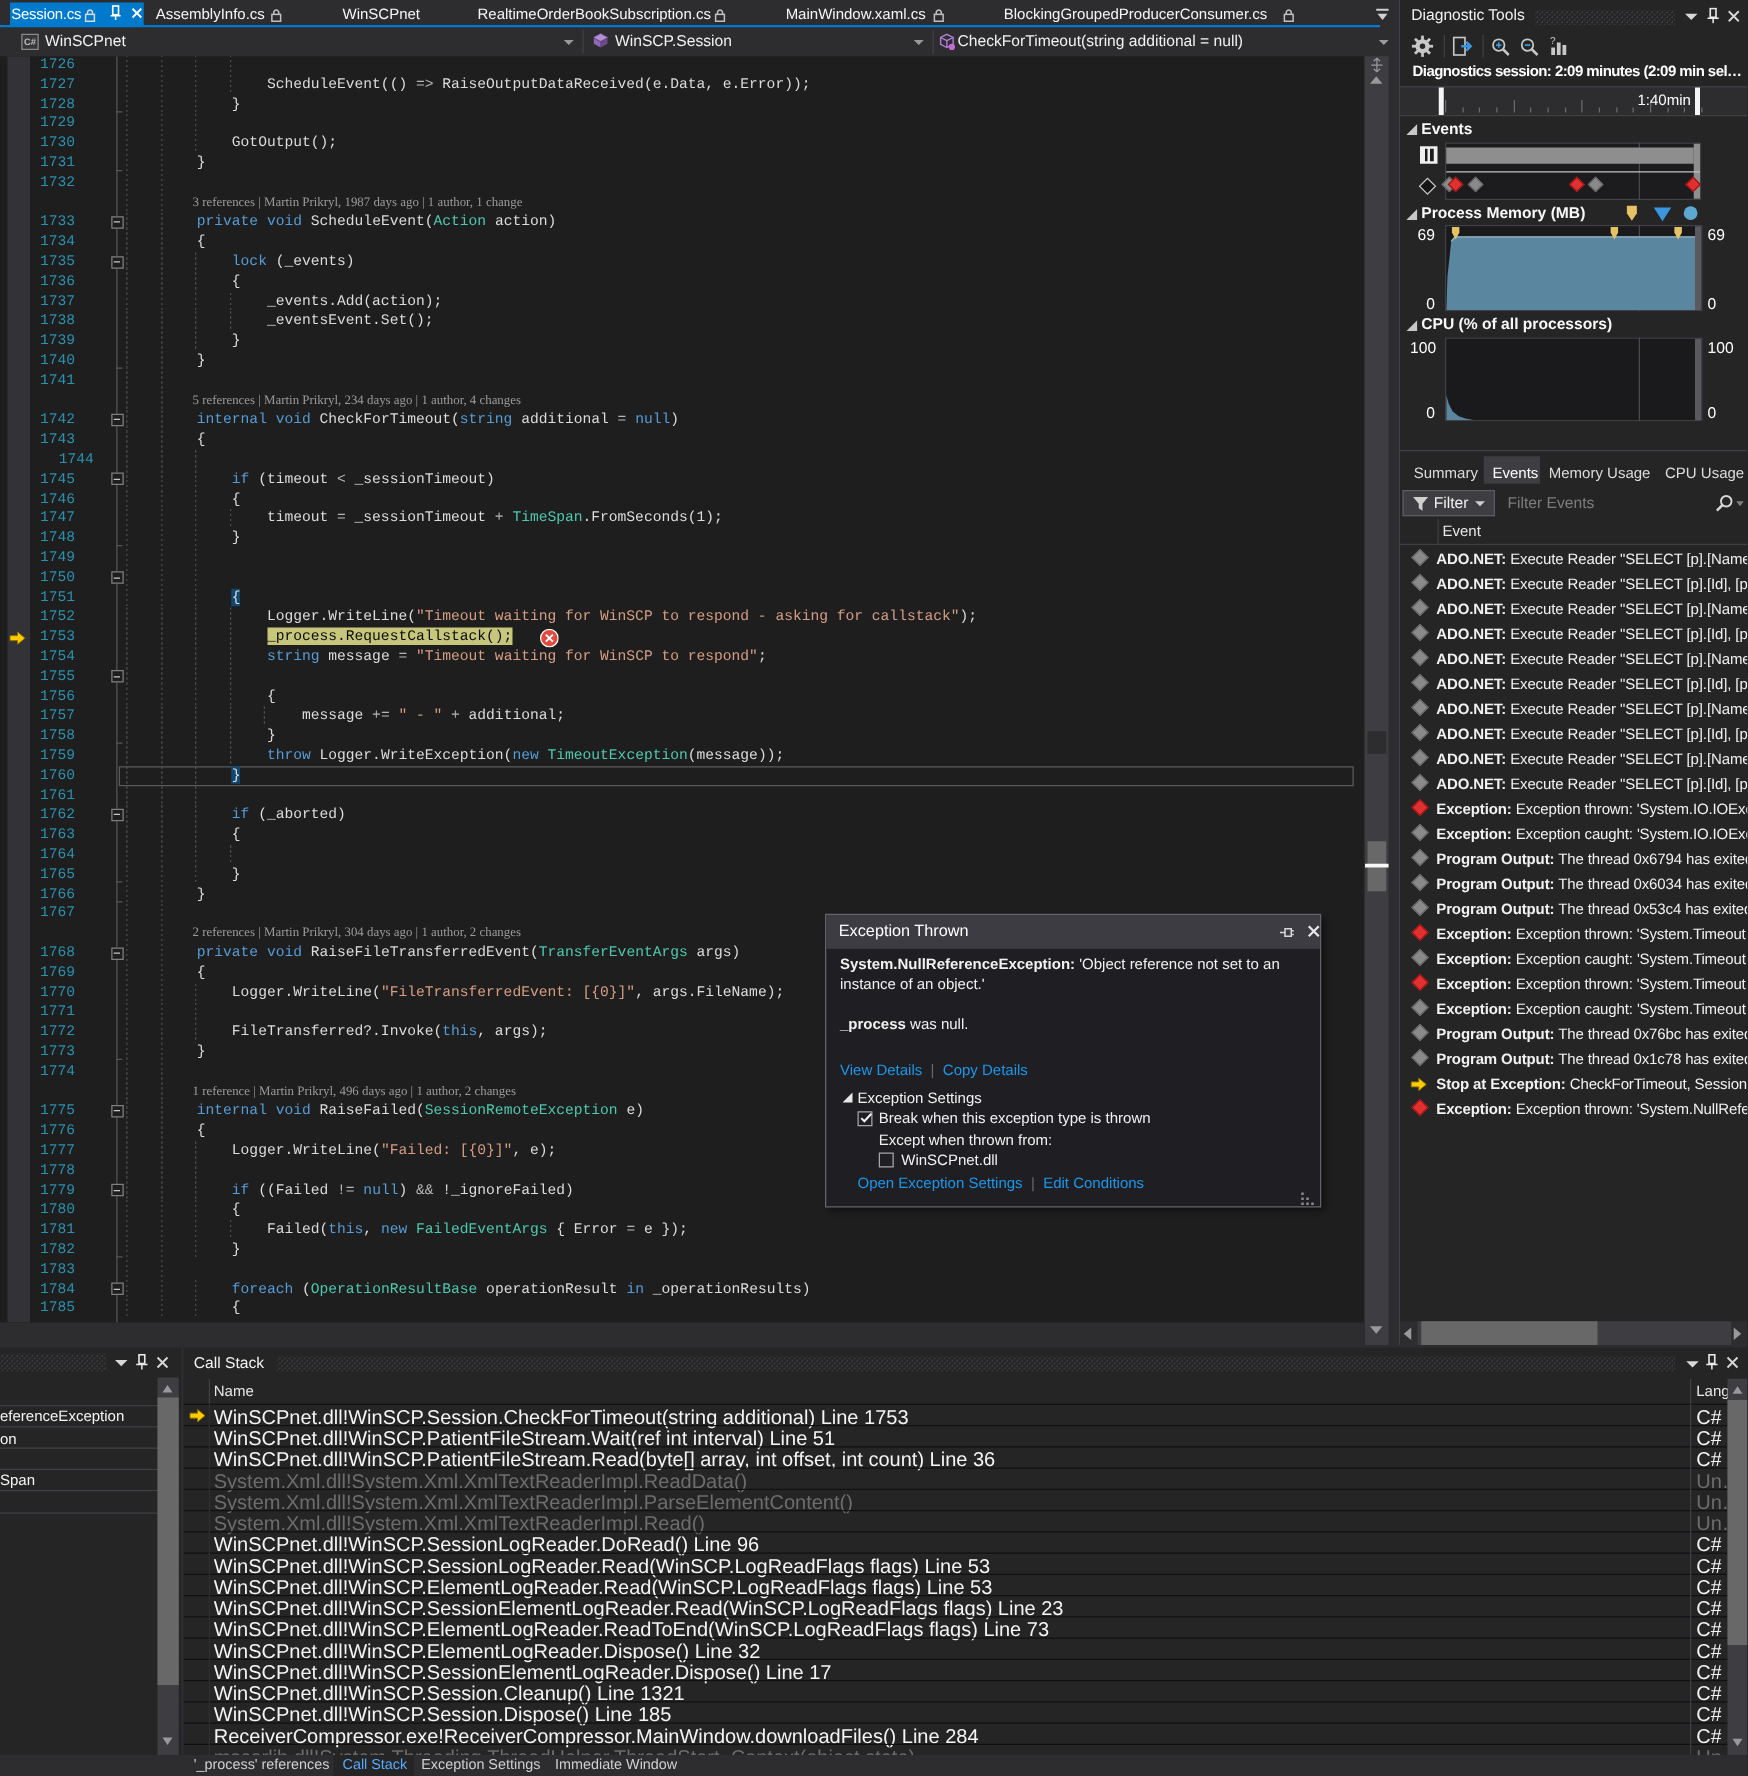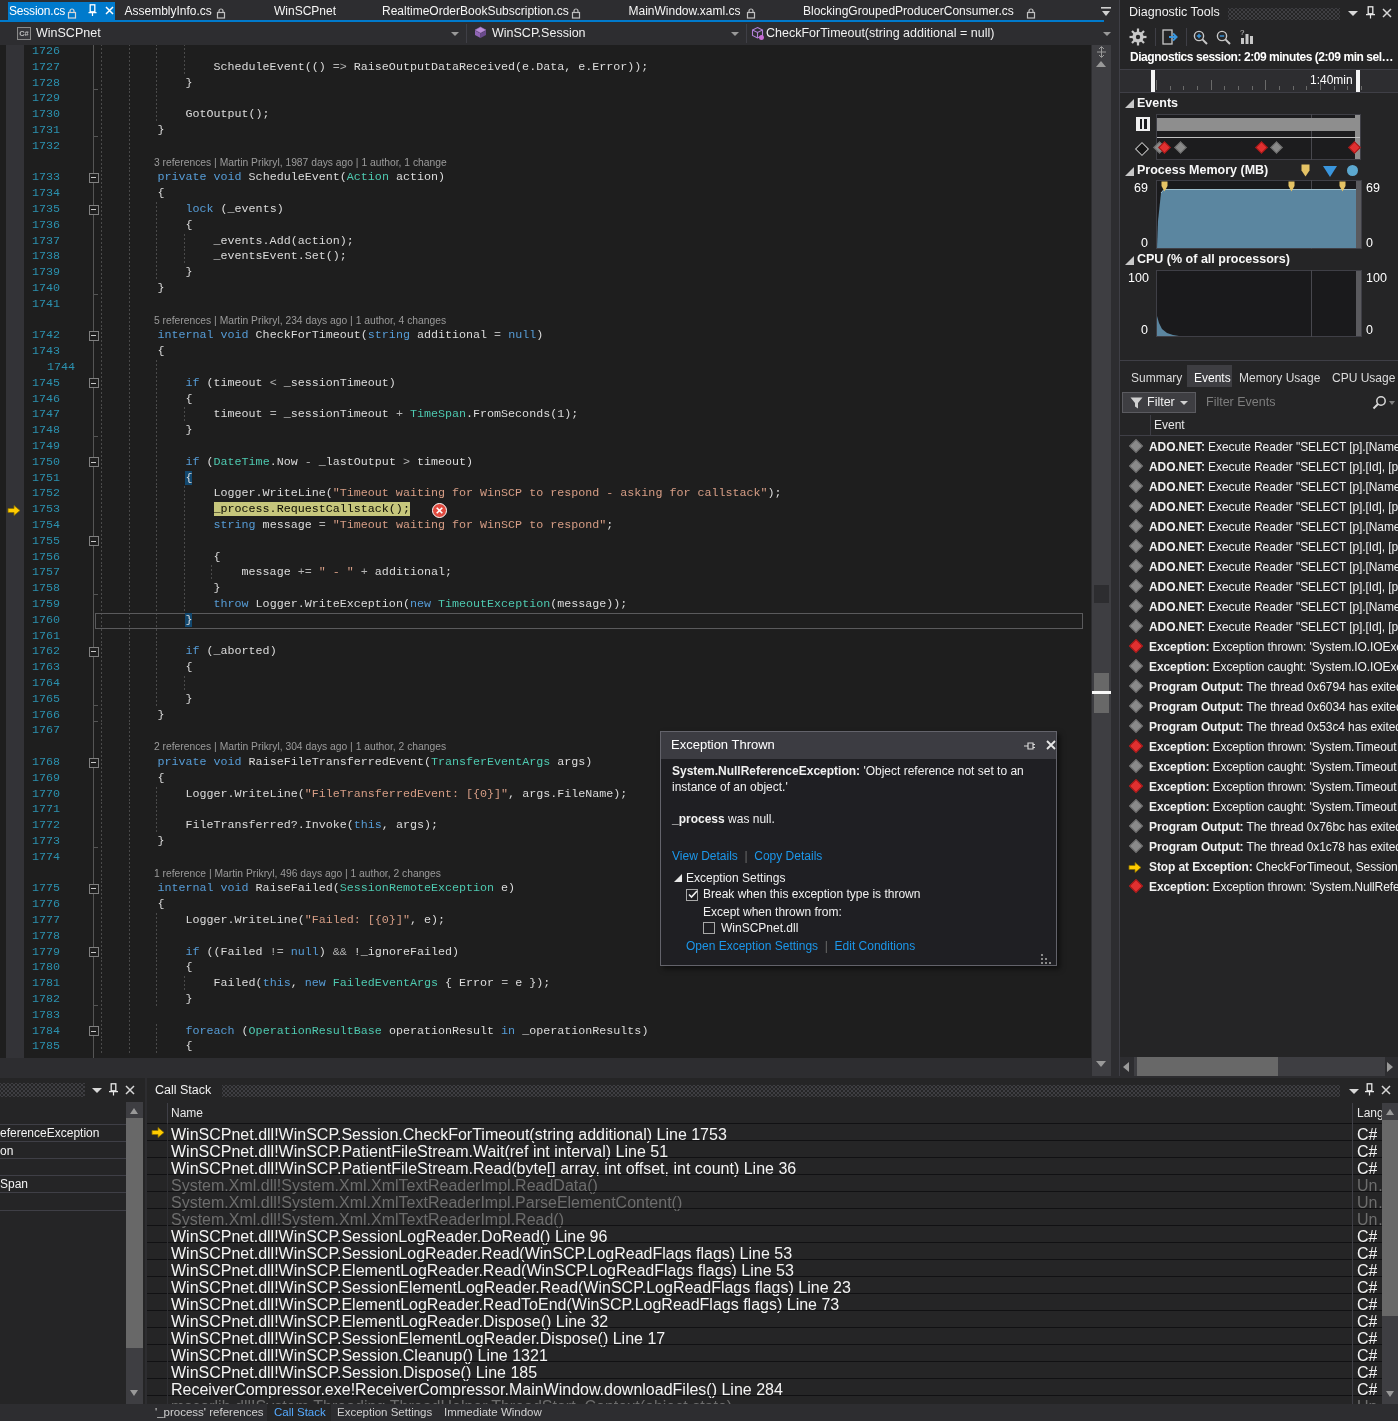--- a/index.html
+++ b/index.html
@@ -13,21 +13,21 @@
 #navbar{position:absolute;left:0;top:22px;width:1120px;height:23px;background:#2d2d30;border-bottom:1px solid #2d2d30}
 .nav-sep{position:absolute;top:2px;height:19px;width:1px;background:#3f3f46}
 .nav-txt{position:absolute;top:4px;font-size:12.5px;color:#f1f1f1;white-space:nowrap}
 .ddarrow{position:absolute;width:0;height:0;border-left:4px solid transparent;border-right:4px solid transparent;border-top:4px solid #999999}
 
 #editor{position:absolute;left:0;top:45px;width:1091px;height:1013px;background:#1e1e1e;overflow:hidden}
 #indmargin{position:absolute;left:6px;top:0;width:18px;height:1013px;background:#333337}
 .lnum{position:absolute;width:60px;text-align:right;color:#2b91af;font-size:11.7px;line-height:15.8px;font-family:"Liberation Mono",monospace;white-space:pre}
 .crow{position:absolute;left:0;width:1091px;height:15.8px;line-height:15.8px;font-size:11.7px;font-family:"Liberation Mono",monospace;white-space:pre;color:#dcdcdc}
 .k{color:#569cd6}.t{color:#4ec9b0}.s{color:#d69d85}.o{color:#b4b4b4}
-.cl{position:absolute;color:#9b9b9b;font-size:10.3px;font-family:Liberation Sans, sans-serif;line-height:15.8px;white-space:pre}
+.cl{position:absolute;color:#9b9b9b;font-size:10.3px;font-family:Liberation Serif, serif;line-height:15.8px;white-space:pre}
 .ig{position:absolute;width:1px;background:repeating-linear-gradient(to bottom,#4a4a4a 0,#4a4a4a 2px,transparent 2px,transparent 4px)}
 #foldline{position:absolute;left:93px;top:0;width:1px;height:1013px;background:#555555}
 .foldbox{position:absolute;left:88.5px;width:10px;height:10px;background:#1e1e1e;border:1px solid #808080}
 .foldbox:after{content:"";position:absolute;left:1.5px;top:3.5px;width:5px;height:1px;background:#c8c8c8}
 .foldtick{position:absolute;left:93px;width:5px;height:1px;background:#555555}
 
 #vsb{position:absolute;left:1091.6px;top:45px;width:19.4px;height:1031px;background:#3e3e42}
 #hsbrow{position:absolute;left:0;top:1112px;width:1091px;height:18px;background:#6d28d9}
 .arr{position:absolute;width:0;height:0}
 
@@ -391,21 +391,20 @@
       <div class="foldbox" style="top:285.9px"></div>
       <div class="crow" style="left:101.3px;top:283.4px">        <span class="k">internal</span> <span class="k">void</span> CheckForTimeout(<span class="k">string</span> additional <span class="o">=</span> <span class="k">null</span>)</div>
       <div class="crow" style="left:101.3px;top:299.2px">        {</div>
       <div class="foldbox" style="top:333.3px"></div>
       <div class="crow" style="left:101.3px;top:330.8px">            <span class="k">if</span> (timeout <span class="o">&lt;</span> _sessionTimeout)</div>
       <div class="crow" style="left:101.3px;top:346.6px">            {</div>
       <div class="crow" style="left:101.3px;top:362.4px">                timeout <span class="o">=</span> _sessionTimeout <span class="o">+</span> <span class="t">TimeSpan</span>.FromSeconds(1);</div>
       <div class="foldtick" style="top:391.2px"></div>
       <div class="crow" style="left:101.3px;top:378.2px">            }</div>
       <div class="foldbox" style="top:412.3px"></div>
-      <div class="crow" style="left:101.3px;top:409.8px">            <span class="k">if</span> (<span class="t">DateTime</span>.Now <span class="o">-</span> _lastOutput <span class="o">&gt;</span> timeout)</div>
       <div class="crow" style="left:101.3px;top:425.6px">            <span style="background:#12486f">{</span></div>
       <div class="crow" style="left:101.3px;top:441.4px">                Logger.WriteLine(<span class="s">"Timeout waiting for WinSCP to respond - asking for callstack"</span>);</div>
       <div class="crow" style="left:101.3px;top:457.2px">                <span style="background:#c6c67c;color:#0a0a00">_process.RequestCallstack();</span></div>
       <div class="crow" style="left:101.3px;top:473.0px">                <span class="k">string</span> message <span class="o">=</span> <span class="s">"Timeout waiting for WinSCP to respond"</span>;</div>
       <div class="foldbox" style="top:491.3px"></div>
       <div class="crow" style="left:101.3px;top:504.6px">                {</div>
       <div class="crow" style="left:101.3px;top:520.4px">                    message <span class="o">+=</span> <span class="s">" - "</span> <span class="o">+</span> additional;</div>
       <div class="foldtick" style="top:549.2px"></div>
       <div class="crow" style="left:101.3px;top:536.2px">                }</div>
       <div class="crow" style="left:101.3px;top:552.0px">                <span class="k">throw</span> Logger.WriteException(<span class="k">new</span> <span class="t">TimeoutException</span>(message));</div>

